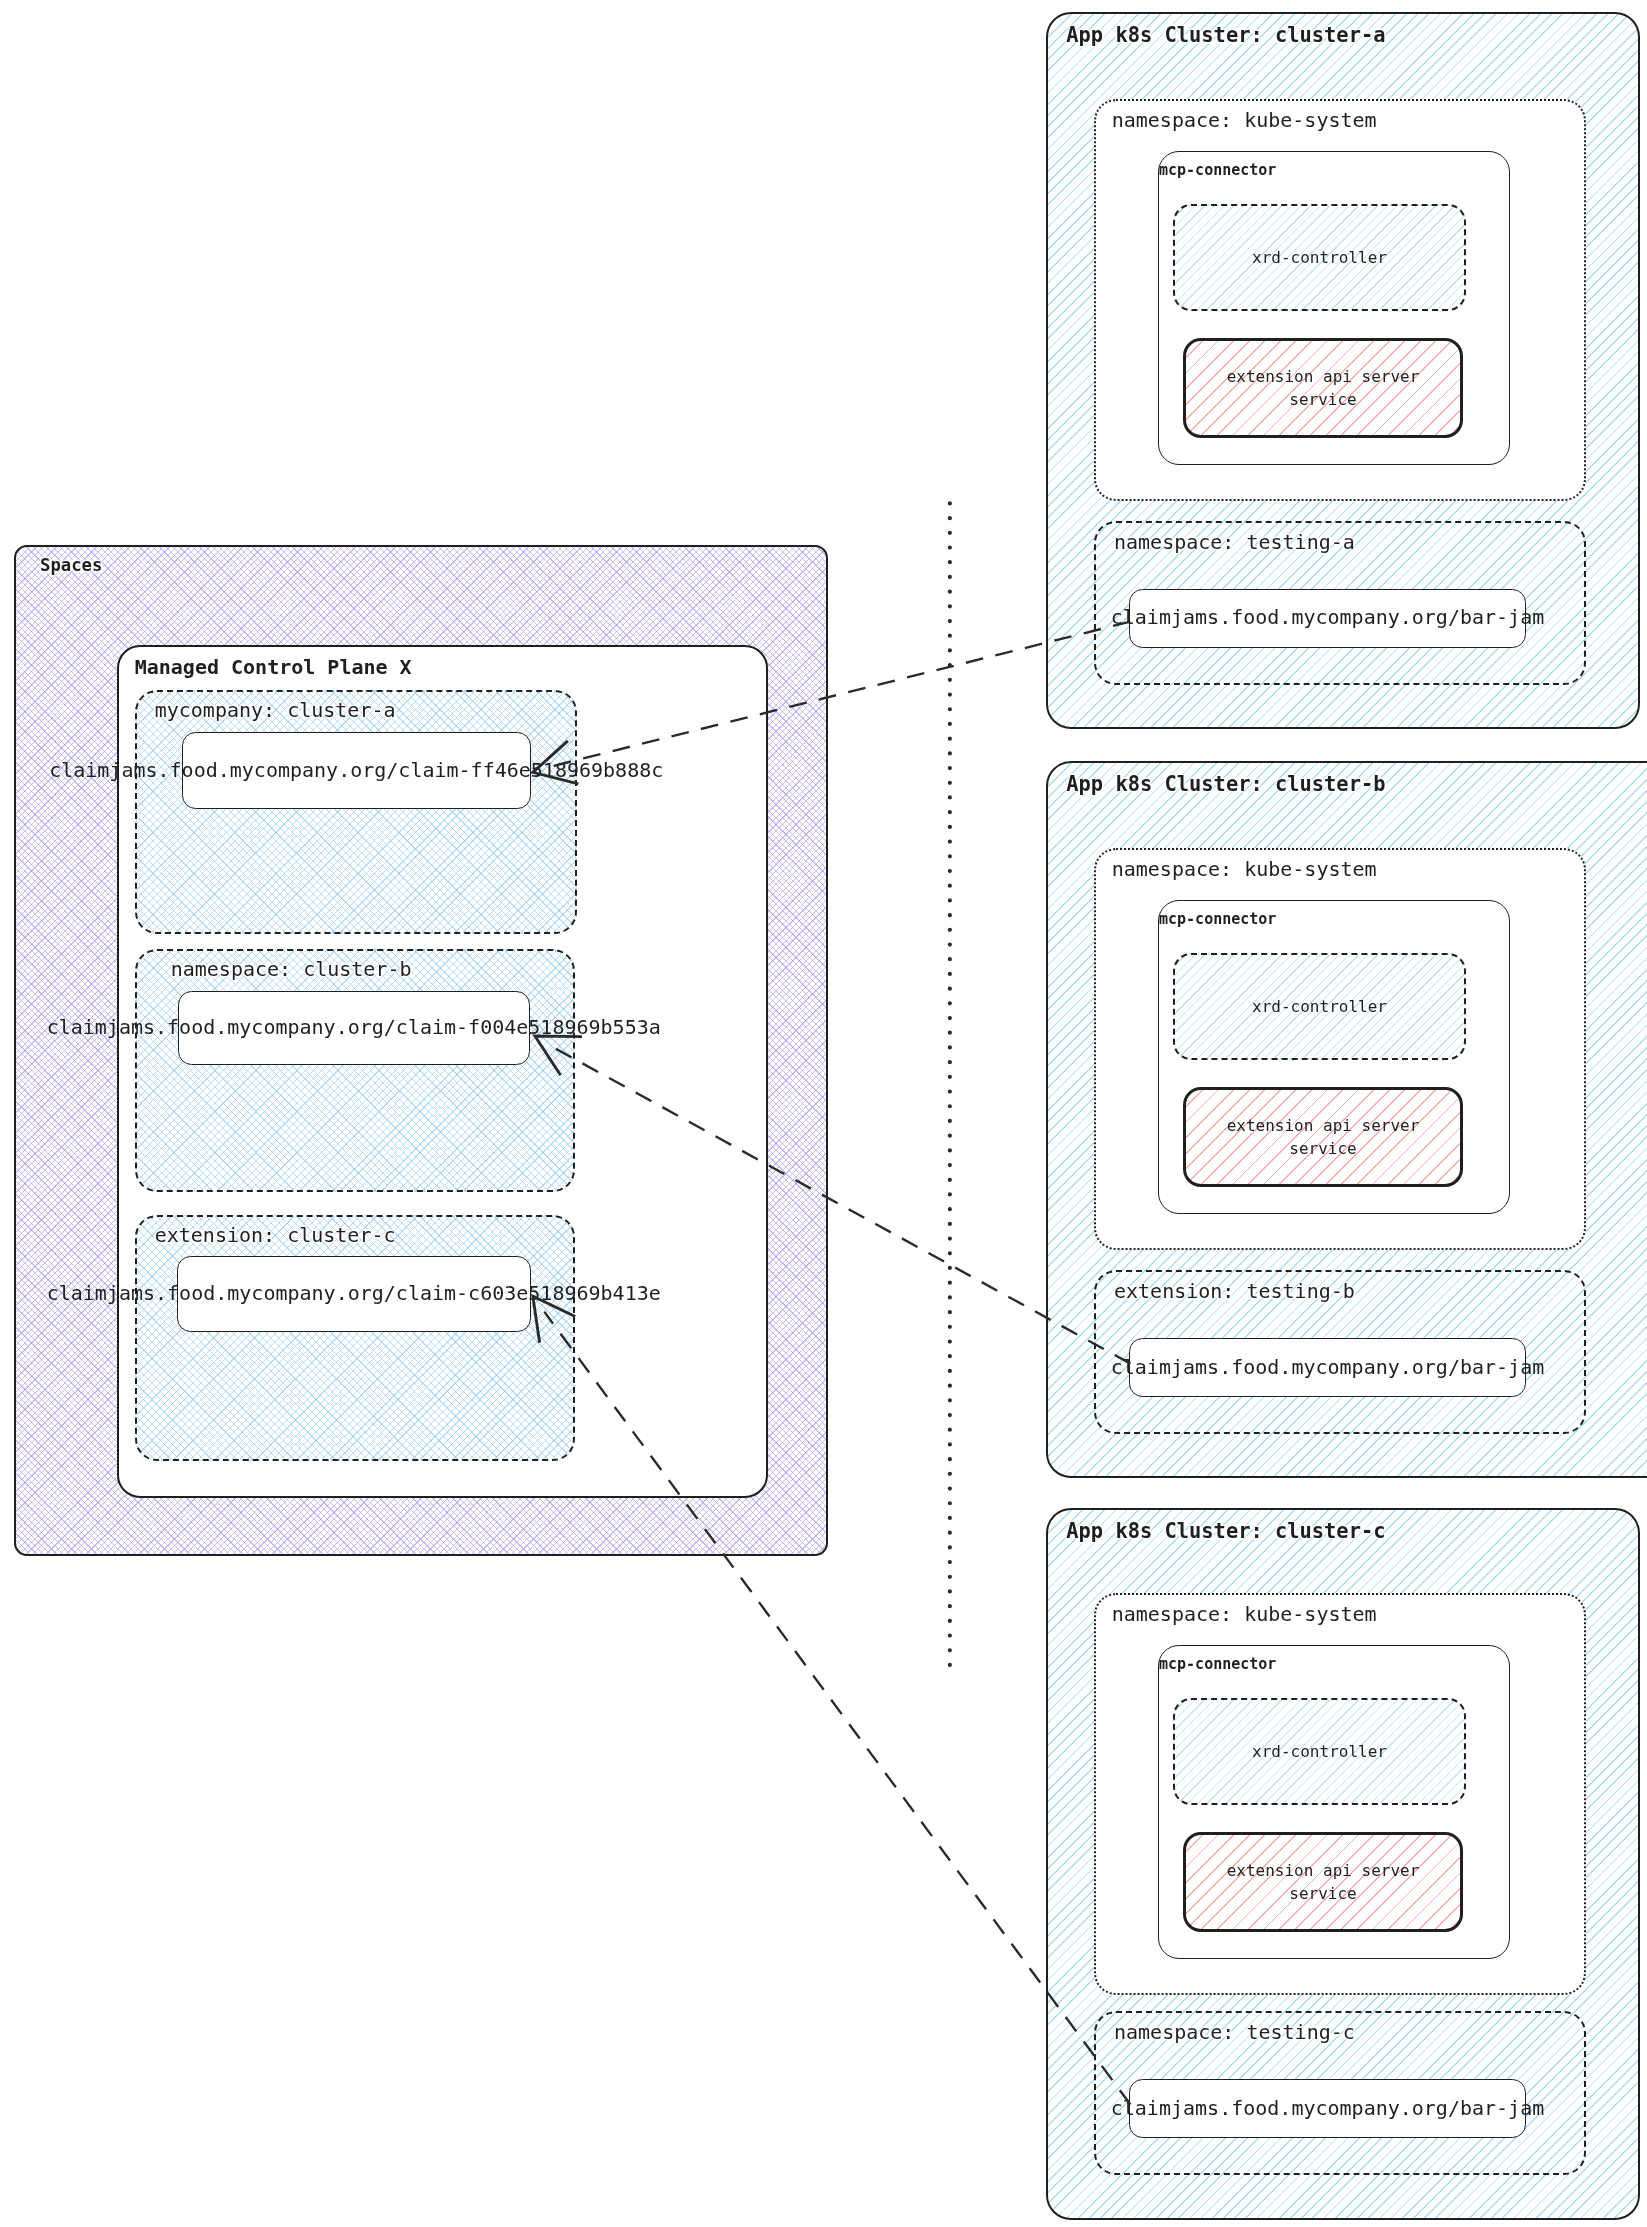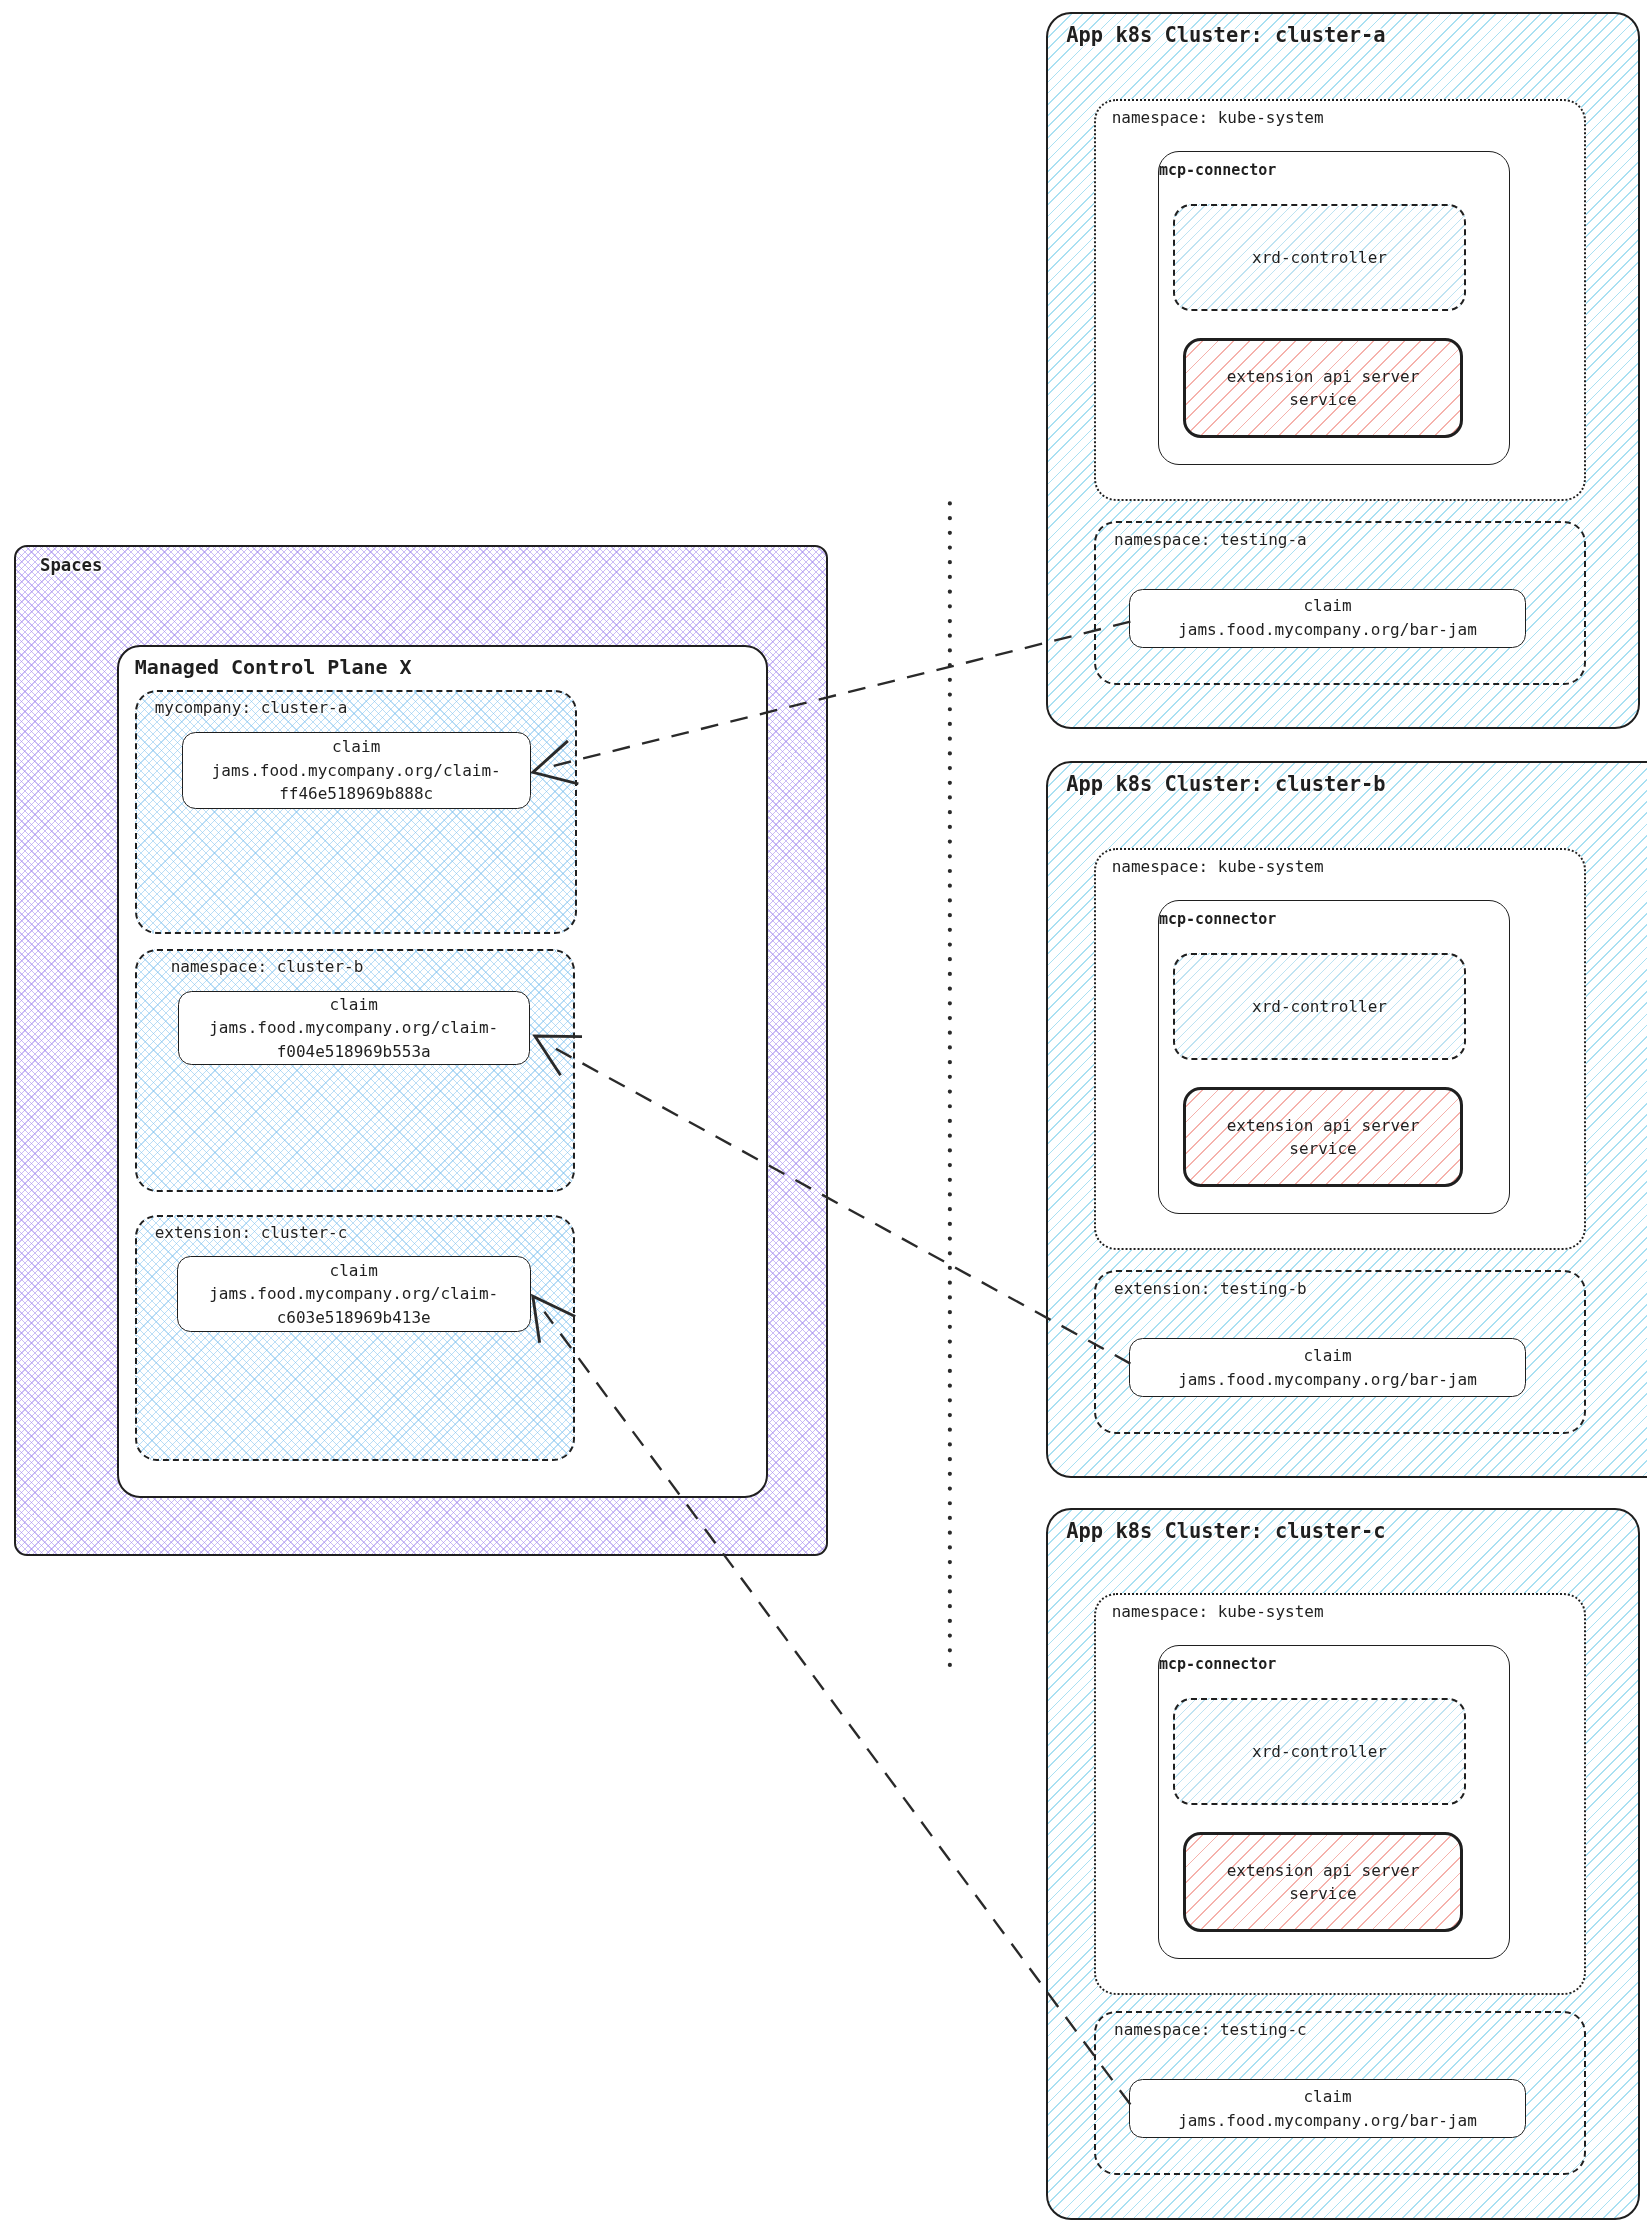--- a/index.html
+++ b/index.html
@@ -35,36 +35,36 @@
     background-image:
       repeating-linear-gradient(45deg,rgba(120,190,238,.5) 0,rgba(120,190,238,.5) 0.9px,transparent 0.9px,transparent 5.8px),
       repeating-linear-gradient(135deg,rgba(120,190,238,.5) 0,rgba(120,190,238,.5) 0.9px,transparent 0.9px,transparent 5.8px);
   }
   
   .spaces{border:2.1px solid #1f1f1f;border-radius:13px;}
   .mcpx{background:#ffffff;border:2.1px solid #1f1f1f;border-radius:23px;}
   .ns-left{border:2.6px dashed #1f1f1f;border-radius:22px;}
   .claim{
     background:#ffffff;border:1.8px solid #1f1f1f;border-radius:13.6px;
-    display:flex;flex-direction:column;align-items:center;justify-content:center;
-    font-size:16px;line-height:23.6px;text-align:center;white-space:nowrap;
+    display:flex;flex-direction:row;align-items:center;justify-content:center;
+    font-size:20px;line-height:23.6px;text-align:center;white-space:nowrap;
   }
   .cluster{border:2.1px solid #1f1f1f;border-radius:25px;}
   .kube{background:#ffffff;border:2.6px dotted #1f1f1f;border-radius:22px;}
   .mcpc{background:#ffffff;border:1.6px solid #1f1f1f;border-radius:21px;}
   .xrd{border:2.4px dashed #1f1f1f;border-radius:18px;
     display:flex;align-items:center;justify-content:center;font-size:16px;}
   .ext{border:3.7px solid #1f1f1f;border-radius:18px;
     display:flex;flex-direction:column;align-items:center;justify-content:center;
     font-size:16px;line-height:23px;text-align:center;}
   .testing{border:2.6px dashed #1f1f1f;border-radius:22px;}
   
   .halo{text-shadow:0 0 2.6px #fff,0 0 2.6px #fff,1px 1px 2.1px #fff,-1px -1px 2.1px #fff,1px -1px 2.1px #fff,-1px 1px 2.1px #fff;}
   .title{font-size:20.4px;font-weight:bold;white-space:nowrap;}
-  .box-label{font-size:16px;white-space:nowrap;}
+  .box-label{font-size:20px;white-space:nowrap;}
   .mcpc-title{font-size:15px;font-weight:bold;text-align:left;white-space:nowrap;}
   .spaces-label{font-size:17.3px;font-weight:bold;white-space:nowrap;}
   .mcpx-label{font-size:20px;white-space:nowrap;font-weight:bold;}
   svg.overlay{position:absolute;left:0;top:0;pointer-events:none;}
 </style>
 </head>
 <body>
 
 <div class="board">
 

